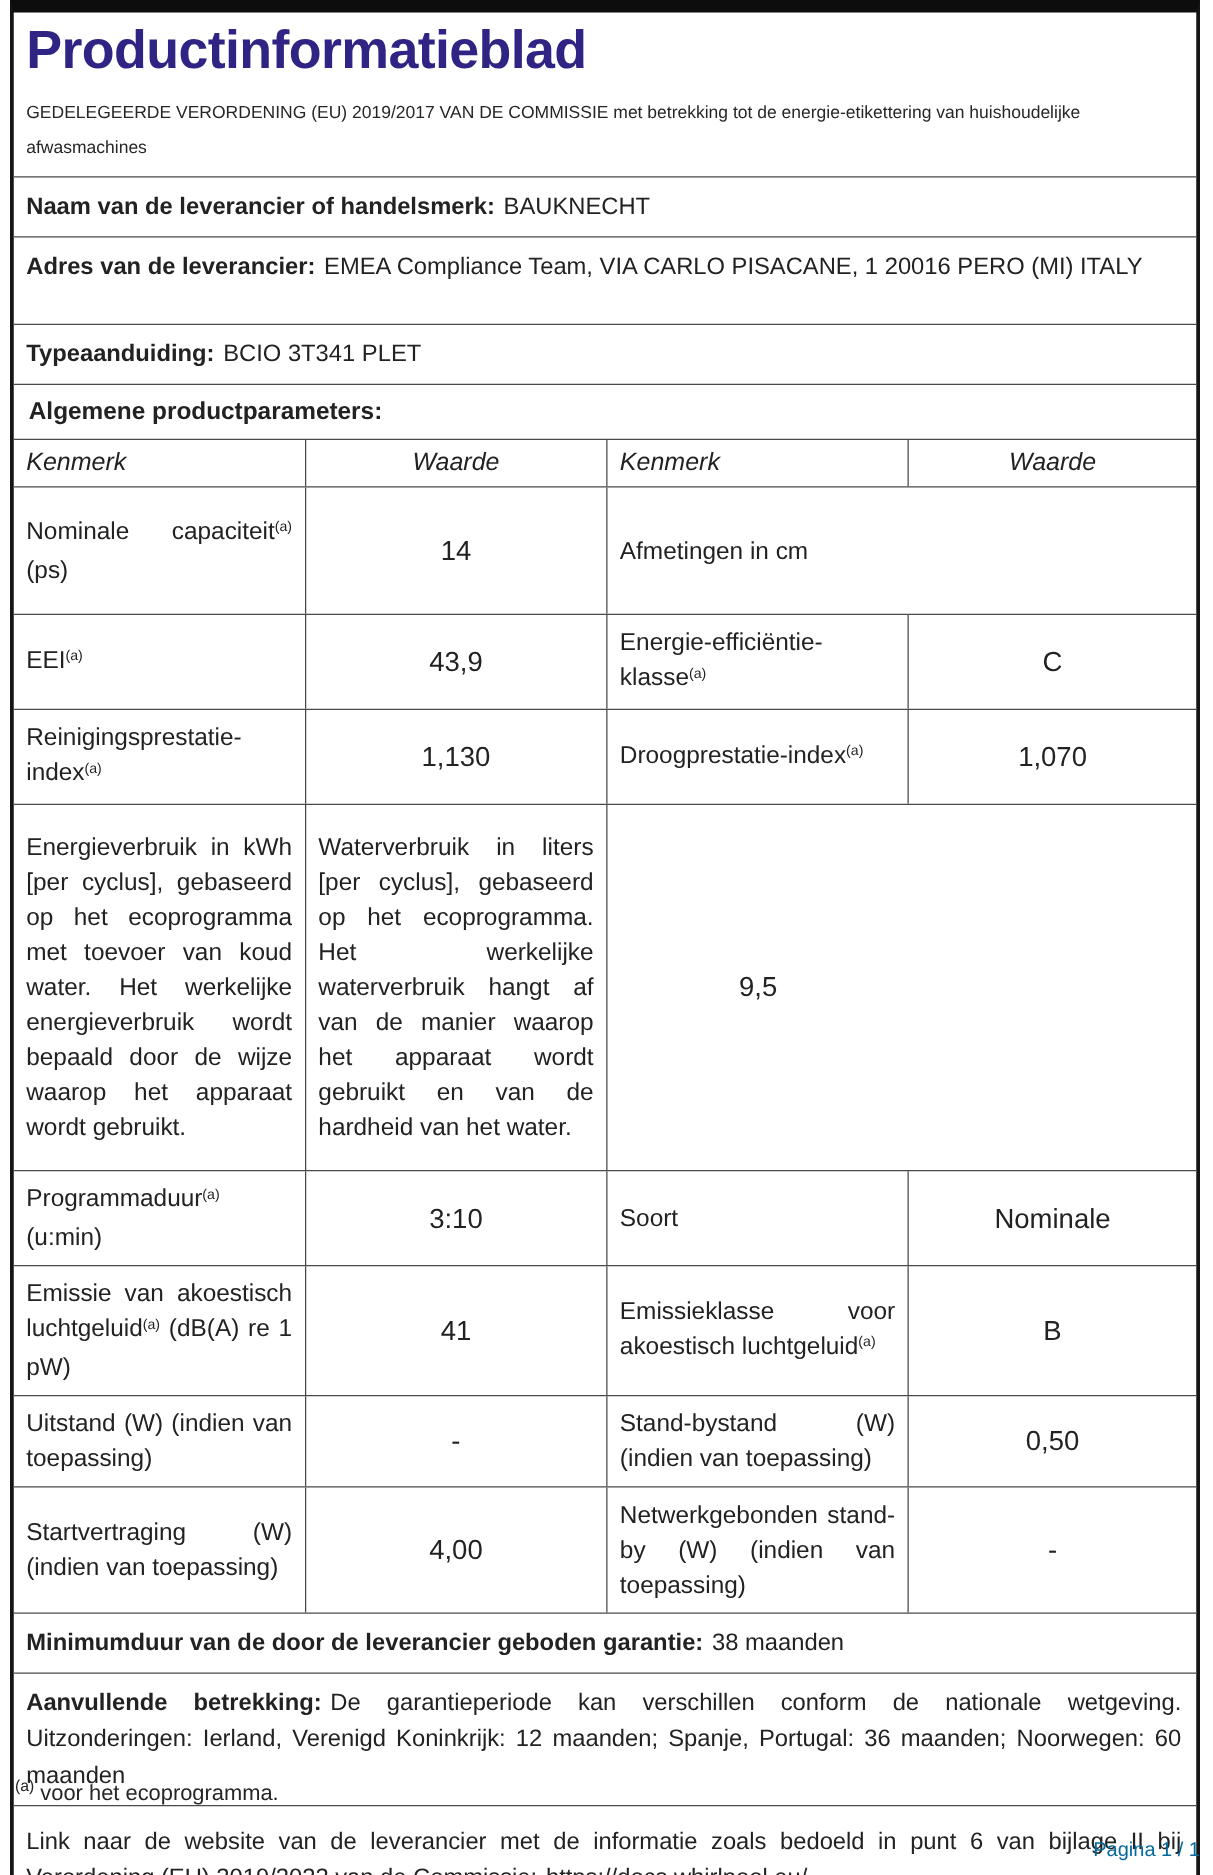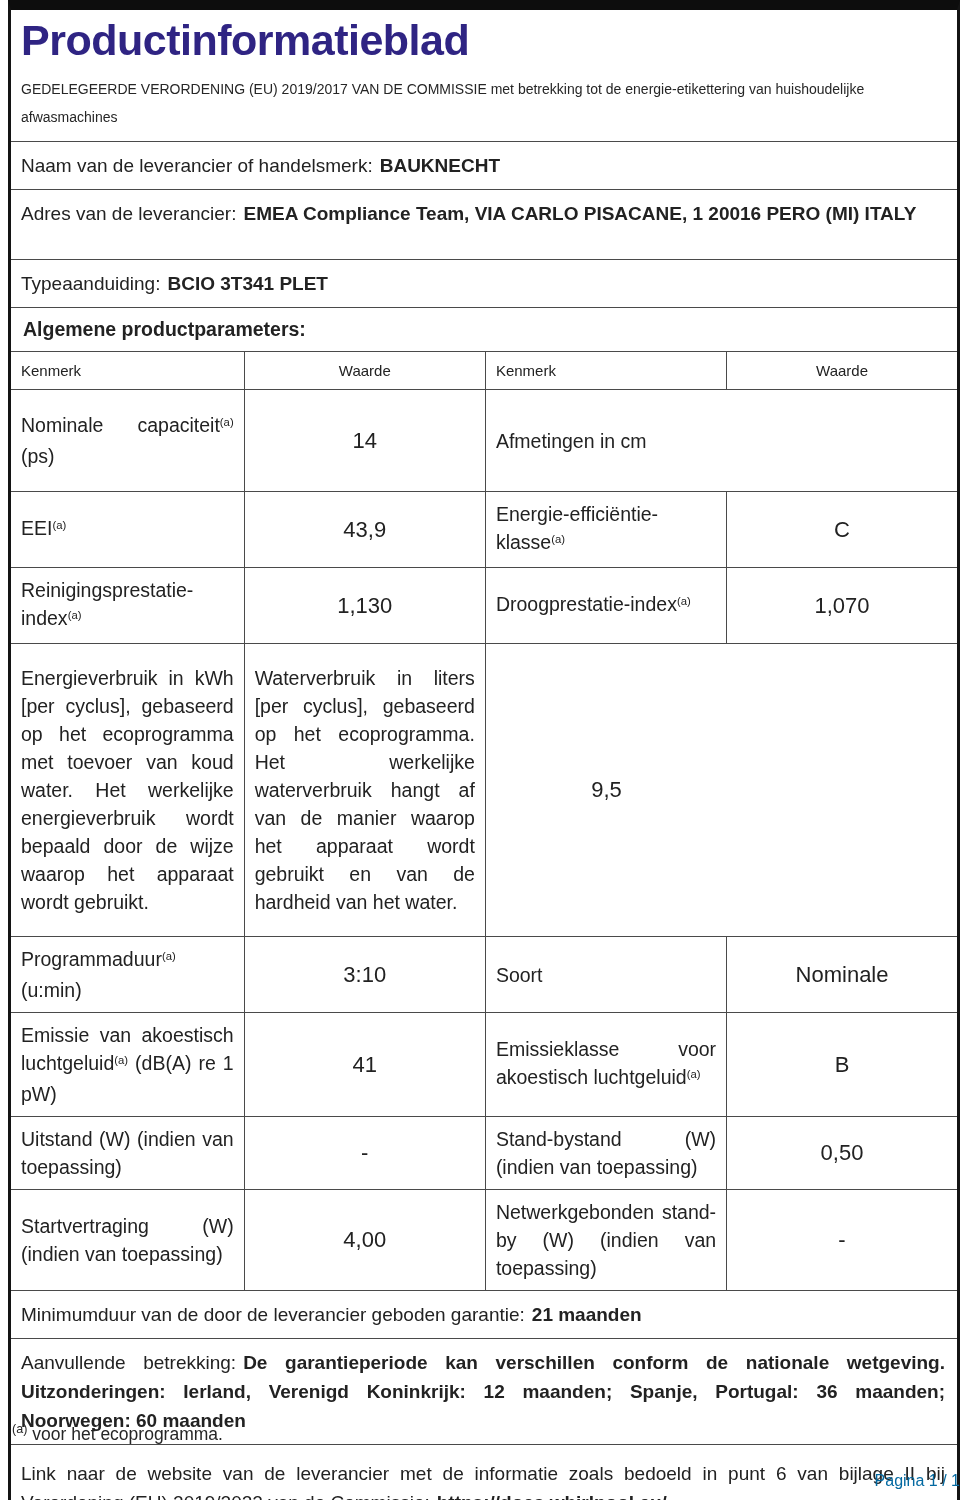--- a/index.html
+++ b/index.html
@@ -21,28 +21,28 @@
     border-bottom:1px solid var(--line);
     background:#fff;
   }
   .title-block{min-height:118px;border-bottom:1px solid var(--line);padding:6px 12px 10px 10px;}
   .doc-title{color:var(--purple);font-size:43px;font-weight:bold;letter-spacing:-0.5px;line-height:1.15;}
   .doc-subtitle{margin-top:10px;font-size:14px;line-height:28px;color:#262626;max-width:930px;}
   .info-row{border-bottom:1px solid var(--line);padding:11px 12px 10px 10px;font-size:19px;line-height:26px;text-align:justify;}
   .info-row.h48{min-height:48px;}
   .info-row.h70{min-height:70px;}
   .info-row.h41{min-height:41px;}
-  .lbl{font-weight:normal;}
-  .val{margin-left:7px;font-weight:bold;}
+  .lbl{font-weight:bold;}
+  .val{margin-left:7px;}
   .section-row{border-bottom:1px solid var(--line);padding:10px 12px;font-size:19.5px;font-weight:bold;min-height:43px;}
   .grid{display:grid;grid-template-columns:24.7% 25.5% 25.5% 24.3%;border-bottom:1px solid var(--line);}
   .grid > .cell{border-right:1px solid var(--line);}
   .grid > .cell:last-child{border-right:none;}
   .hdr{min-height:38px;}
-  .hdr .cell{display:flex;align-items:center;font-size:15px;padding:4px 10px;}
+  .hdr .cell{display:flex;align-items:center;font-size:20px;padding:4px 10px;font-style:italic;}
   .hdr .cell.center{justify-content:center;}
   .cell.plabel{display:flex;align-items:center;padding:8px 10px;font-size:19.5px;line-height:28px;}
   .cell.plabel > div{width:100%;text-align:justify;}
   .cell.pvalue{display:flex;align-items:center;justify-content:center;font-size:22px;text-align:center;padding:4px 6px;}
   sup{font-size:0.58em;vertical-align:baseline;position:relative;top:-0.55em;}
   .r1{min-height:102px;}.r2{min-height:61px;}.r3{min-height:64px;}.r4{min-height:293px;}
   .r5{min-height:58px;}.r6{min-height:94px;}.r7{min-height:61px;}.r8{min-height:91px;}
   .dims{display:flex;flex-direction:column;padding:0;}
   .dim-row{flex:1;display:grid;grid-template-columns:55.5% 44.5%;border-bottom:1px solid #7d7d7d;}
   .dim-row:nth-child(2){border-bottom:2px solid #1c1c1c;}
@@ -168,21 +168,21 @@
       <div><span>Startvertraging (W) (indien van toepassing)</span></div>
     </div>
     <div class="cell pvalue">4,00</div>
     <div class="cell plabel">
       <div><span>Netwerkgebonden stand-by (W) (indien van toepassing)</span></div>
     </div>
     <div class="cell pvalue">-</div>
   </div>
 
   <div class="full-row h37">
-    <span class="lbl">Minimumduur van de door de leverancier geboden garantie:</span><span class="val">21 maanden</span>
+    <span class="lbl">Minimumduur van de door de leverancier geboden garantie:</span><span class="val">38 maanden</span>
   </div>
 
   <div class="full-row h97">
     <span class="lbl">Aanvullende betrekking:</span><span class="val">De garantieperiode kan verschillen conform de nationale wetgeving. Uitzonderingen: Ierland, Verenigd Koninkrijk: 12 maanden; Spanje, Portugal: 36 maanden; Noorwegen: 60 maanden</span>
   </div>
 
   <div class="full-row link-row">
     <span>Link naar de website van de leverancier met de informatie zoals bedoeld in punt 6 van bijlage II bij Verordening (EU) 2019/2022 van de Commissie:</span><span class="val">https://docs.whirlpool.eu/</span>
   </div>
 

